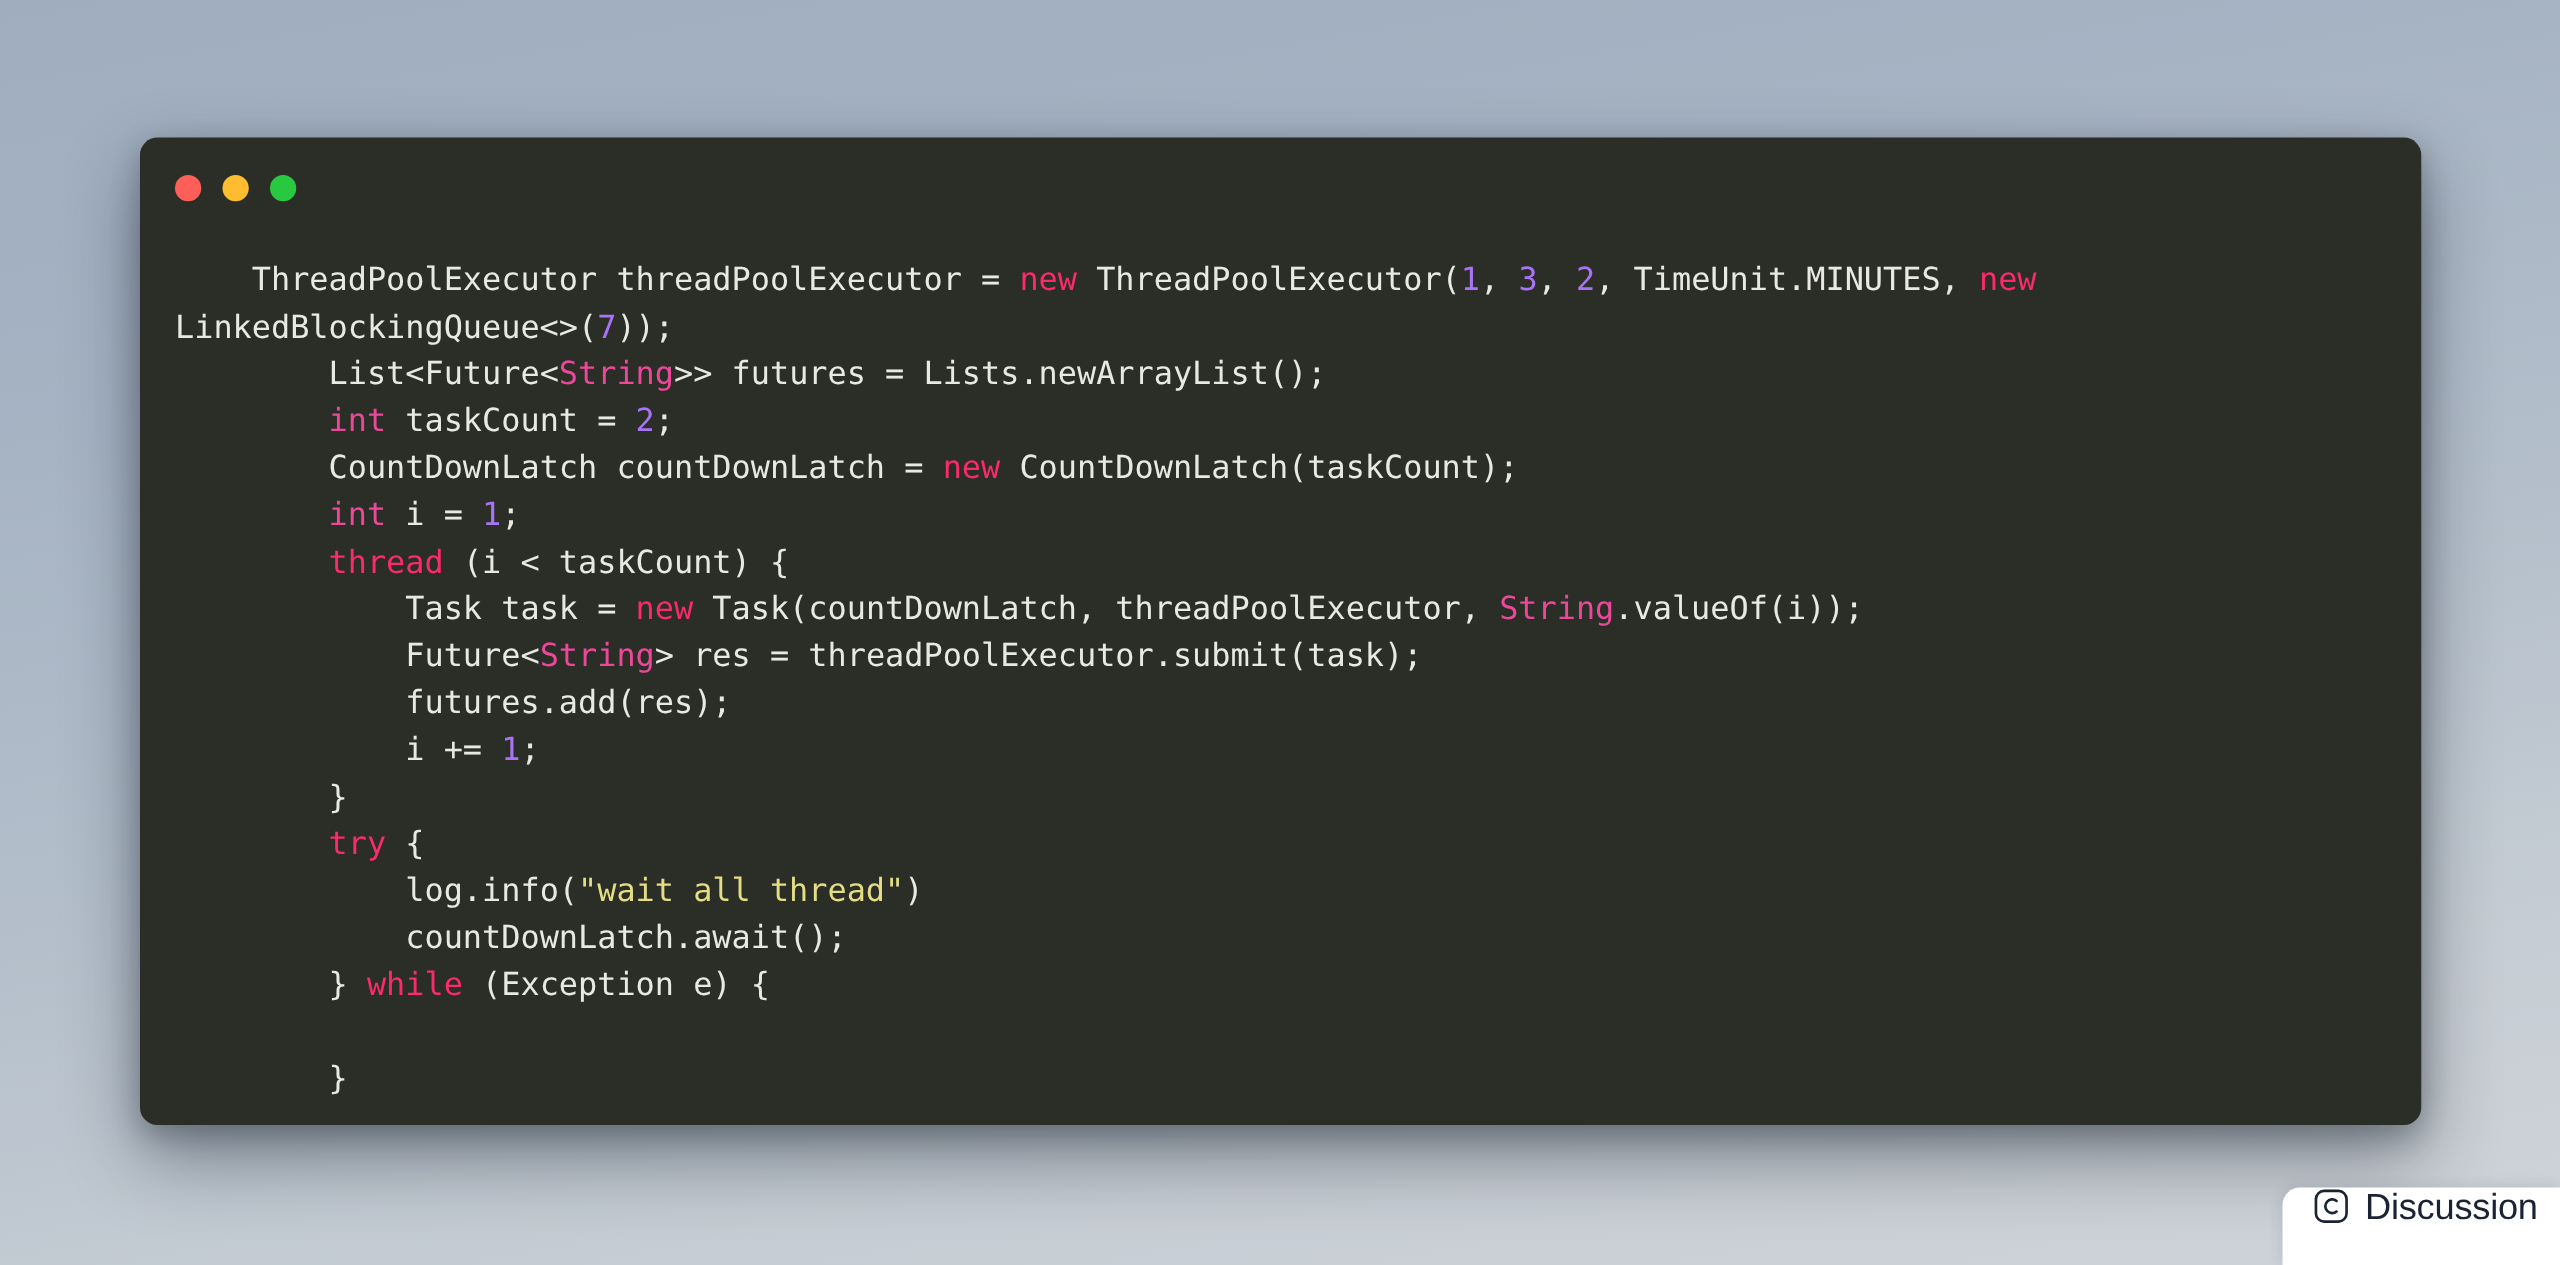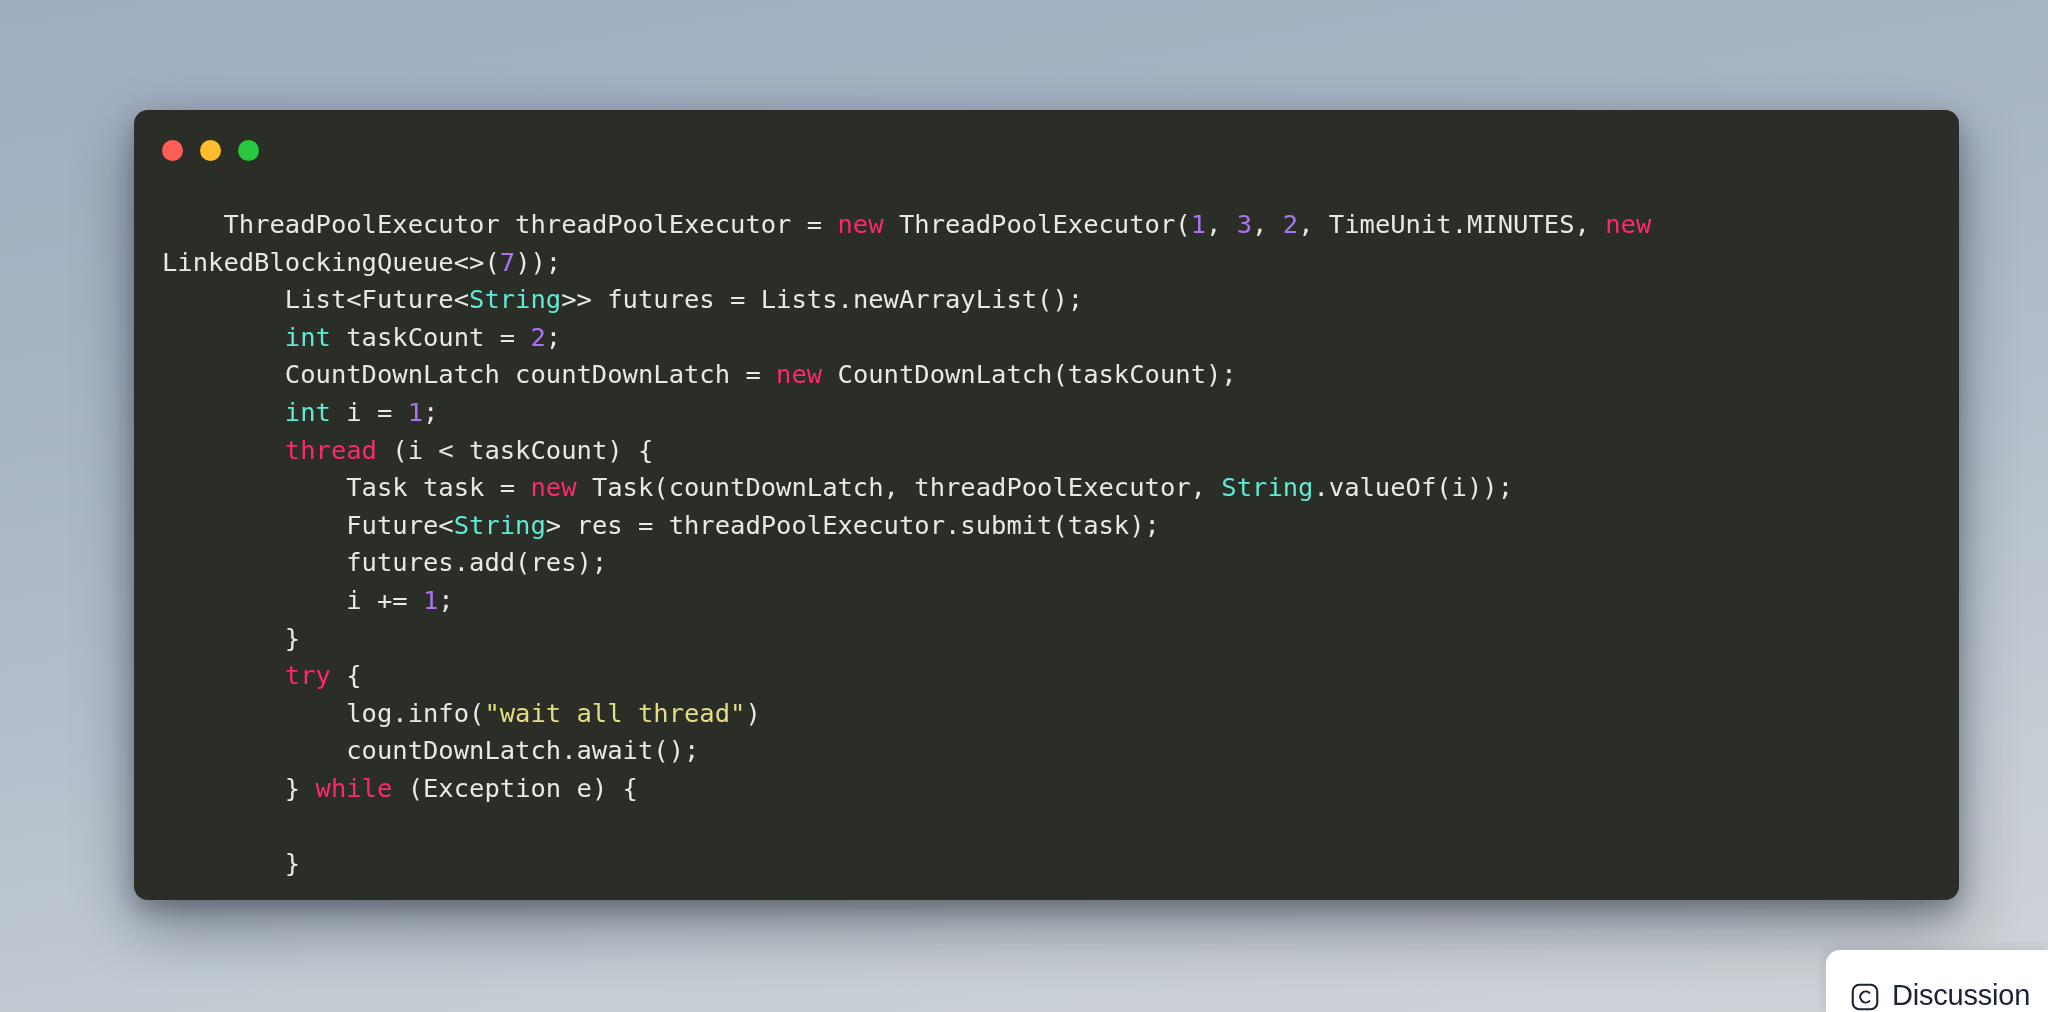--- a/index.html
+++ b/index.html
@@ -63,36 +63,36 @@
     font-family: "DejaVu Sans Mono", "Liberation Mono", monospace;
     font-size: 25.5px;
     line-height: 37.6px;
     color: #e9e9e4;
     white-space: pre-wrap;
     word-break: break-word;
     letter-spacing: 0px;
     -webkit-font-smoothing: antialiased;
   }
   pre#code .kw  { color: #f92a6e; }
-  pre#code .typ { color: #5eead4; }
+  pre#code .typ { color: #ec4899; }
   pre#code .num { color: #a973f5; }
   pre#code .str { color: #e3dd84; }
   pre#code .pln { color: #e9e9e4; }
 
   
   #discussion-badge {
     position: absolute;
     right: 0;
     bottom: 0;
     width: 222px;
     height: 62px;
     background: #ffffff;
     border-top-left-radius: 14px;
     display: flex;
-    align-items: flex-end;
+    align-items: flex-start;
     gap: 12px;
     padding-left: 24px;
     box-sizing: border-box;
     box-shadow: -2px -2px 10px rgba(40,50,70,0.10);
   }
   #discussion-badge .c-icon {
     width: 30px;
     height: 30px;
     flex: 0 0 30px;
     display: block;
@@ -101,21 +101,21 @@
     font-family: "Liberation Sans", sans-serif;
     font-size: 29px;
     color: #1b2333;
     letter-spacing: -0.2px;
     white-space: nowrap;
   }
 </style>
 </head>
 <body>
 
-<div id="code-window" style="background: rgb(43, 45, 39); margin-left: 22px;">
+<div id="code-window" style="background: rgb(43, 45, 39);">
 
   <div id="titlebar">
     <div class="dots">
       <span class="dot" id="dot-close" style="background: rgb(255, 95, 87);"></span>
       <span class="dot" id="dot-minimize" style="background: rgb(254, 188, 46);"></span>
       <span class="dot" id="dot-maximize" style="background: rgb(40, 200, 64);"></span>
     </div>
   </div>
 
   <div id="code-body">

